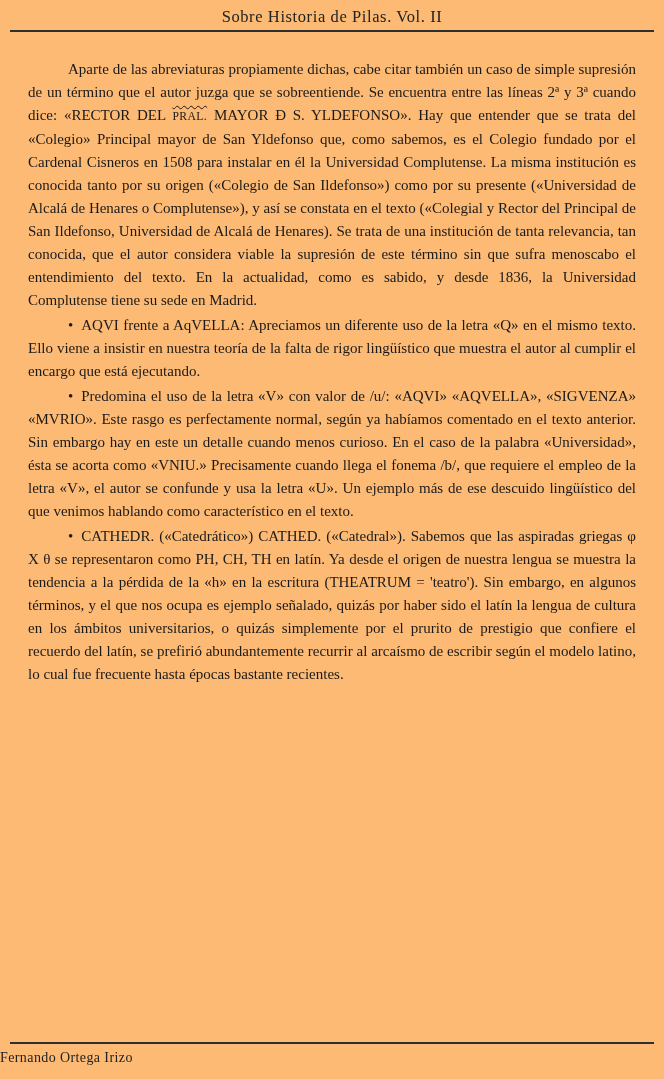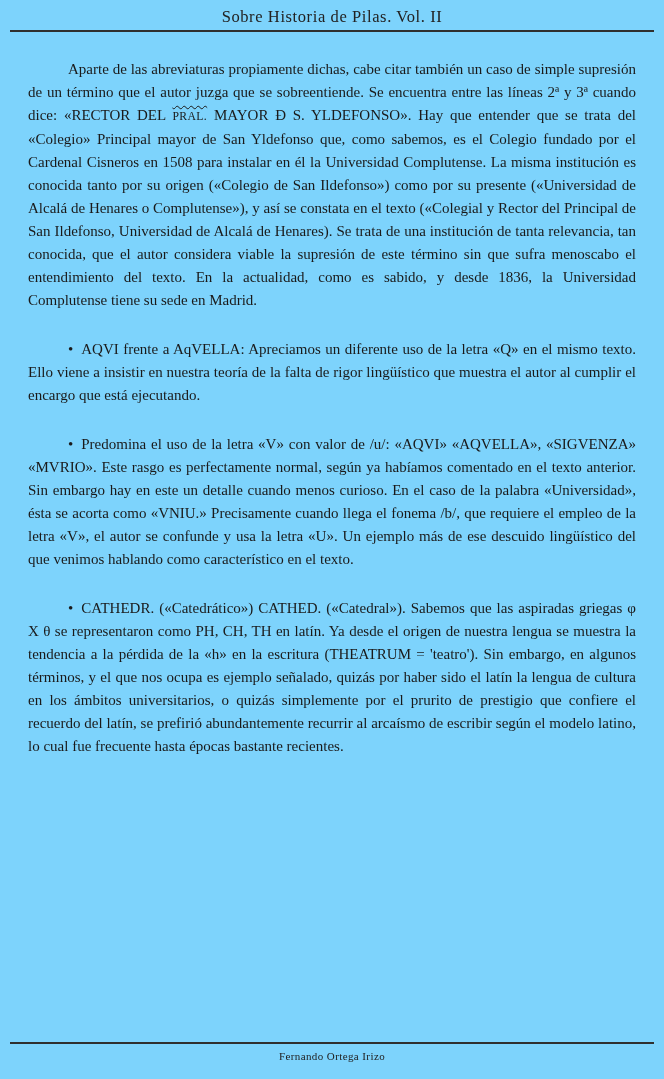--- a/index.html
+++ b/index.html
@@ -5,21 +5,21 @@
   html, body {
     margin: 0;
     padding: 0;
     background: #f4f3ef;
   }
   .page {
     position: relative;
     width: 664px;
     height: 1079px;
     margin: 0 auto;
-    background: #7dd3fc;
+    background: #fdba74;
     color: #1a1a1a;
     font-family: "Liberation Serif", "DejaVu Serif", serif;
     overflow: hidden;
     box-sizing: border-box;
   }
   
   .running-title {
     text-align: center;
     font-size: 16.5px;
     letter-spacing: 0.6px;
@@ -42,42 +42,42 @@
     font-size: 15px;
     line-height: 23px;
     hyphens: auto;
     -webkit-hyphens: auto;
   }
   .para {
     margin: 0;
     text-indent: 40px;
   }
   .para.bullet {
-    margin-top: 26px;
+    margin-top: 2px;
   }
   .bullet-marker {
     margin-right: 8px;
   }
   .pral {
     font-size: 0.78em;
     letter-spacing: 0.4px;
     text-decoration: overline wavy;
     text-decoration-thickness: 1px;
     text-decoration-color: #1a1a1a;
   }
   
   footer {
     position: absolute;
     left: 0;
     right: 0;
     top: 1042px;
   }
   .author {
-    text-align: center;
-    font-size: 11px;
+    text-align: left;
+    font-size: 14px;
     letter-spacing: 0.4px;
     padding-top: 6px;
     color: #222;
   }
 </style>
 </head>
 <body>
 
 <div class="page">
 

